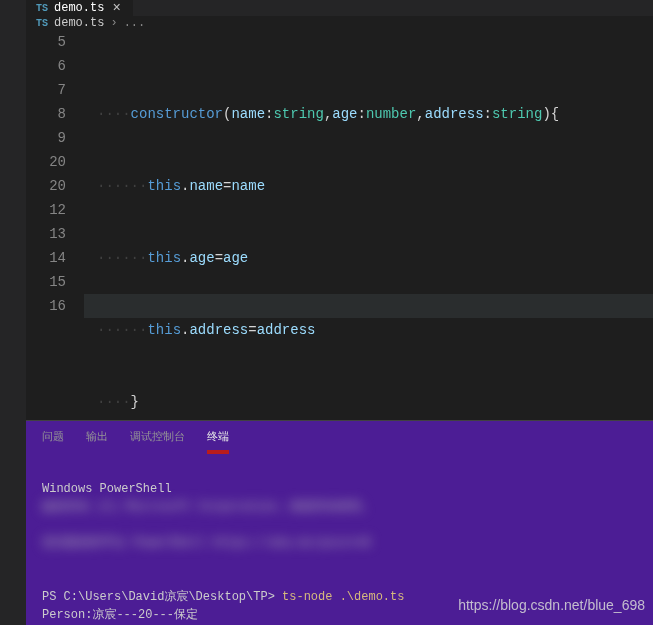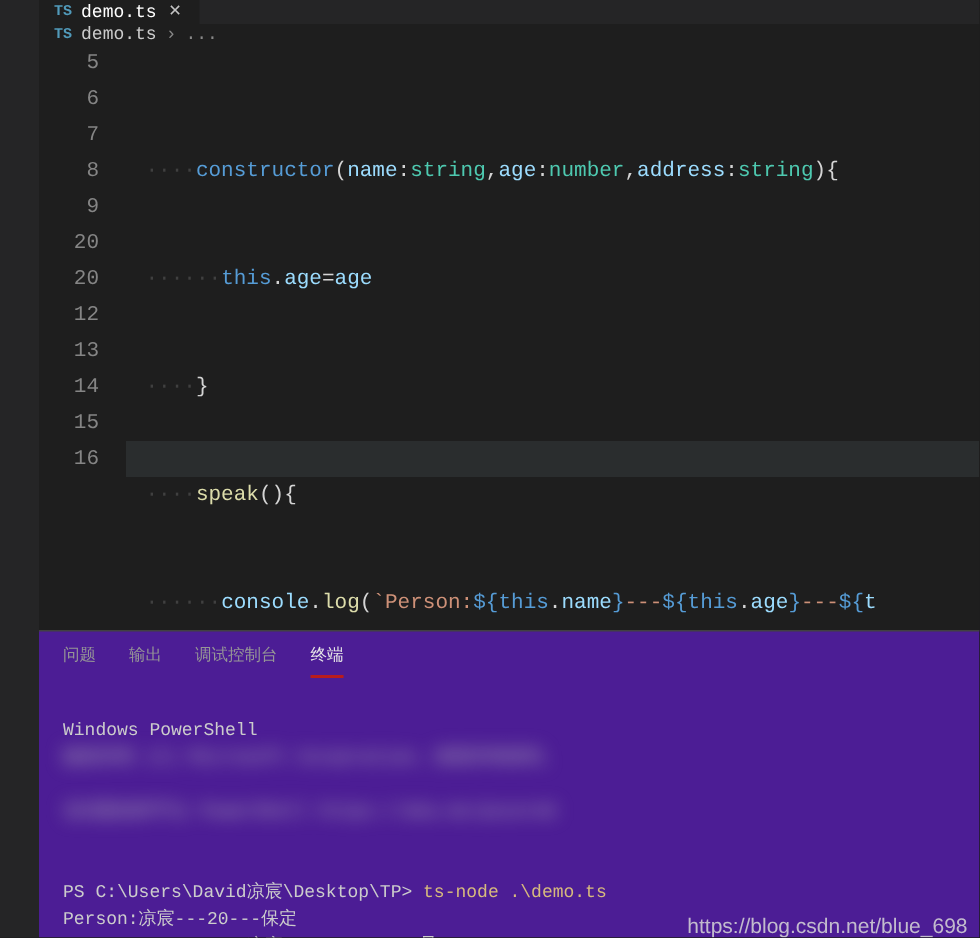--- a/index.html
+++ b/index.html
@@ -59,32 +59,32 @@
 .tok-tmpl { color: #569cd6; }
 .panel {
   position: absolute; left: 26px; right: 0; bottom: 0; top: 420px;
   background: #4c1d95; border-top: 1px solid #414141;
   display: flex; flex-direction: column;
 }
 .panel-tabs {
   display: flex; gap: 22px; padding: 8px 16px 0; font-size: 11px; color: #969696;
 }
 .panel-tab { padding-bottom: 6px; cursor: pointer; }
-.panel-tab.active { color: #e7e7e7; border-bottom: 2px solid #b91c1c; }
+.panel-tab.active { color: #e7e7e7; border-bottom: 4px solid #b91c1c; }
 .terminal {
   flex: 1; padding: 8px 16px; font-size: 12px; line-height: 18px;
   color: #cccccc; white-space: pre-wrap; position: relative;
 }
 .term-yellow { color: #d7ba7d; }
 .term-cursor { display: inline-block; width: 7px; height: 14px; border: 1px solid #cccccc; vertical-align: middle; }
 .blur-block {
   filter: blur(6px); color: #bbb;
 }
 .watermark {
-  position: absolute; right: 8px; bottom: 0;
+  position: absolute; right: 8px; bottom: 12px;
   font-family: Arial, sans-serif; font-size: 14px; color: #d8d8d8; opacity: 0.85;
 }
 </style>
 </head>
 <body>
 
 <div class="left-gutter"></div>
 
 <div class="main">
 
@@ -114,21 +114,23 @@
       <div>20</div>
         <div>12</div>
         <div>13</div>
       <div>14</div>
         <div>15</div>
         <div>16</div>
     </div>
     <div class="code">
       <div class="hl-line" style="top:264px;"></div>
       <div class="line"><span class="ws">····</span><span class="tok-kw">constructor</span><span class="tok-pun">(</span><span class="tok-var">name</span><span class="tok-pun">:</span><span class="tok-type">string</span><span class="tok-pun">,</span><span class="tok-var">age</span><span class="tok-pun">:</span><span class="tok-type">number</span><span class="tok-pun">,</span><span class="tok-var">address</span><span class="tok-pun">:</span><span class="tok-type">string</span><span class="tok-pun">){</span></div>
+      <div class="line"><span class="ws">······</span><span class="tok-kw">this</span><span class="tok-pun">.</span><span class="tok-var">name</span><span class="tok-pun">=</span><span class="tok-var">name</span></div>
       <div class="line"><span class="ws">······</span><span class="tok-kw">this</span><span class="tok-pun">.</span><span class="tok-var">age</span><span class="tok-pun">=</span><span class="tok-var">age</span></div>
+      <div class="line"><span class="ws">······</span><span class="tok-kw">this</span><span class="tok-pun">.</span><span class="tok-var">address</span><span class="tok-pun">=</span><span class="tok-var">address</span></div>
       <div class="line"><span class="ws">····</span><span class="tok-pun">}</span></div>
       <div class="line"><span class="ws">····</span><span class="tok-fn">speak</span><span class="tok-pun">(){</span></div>
       <div class="line"><span class="ws">······</span><span class="tok-var">console</span><span class="tok-pun">.</span><span class="tok-fn">log</span><span class="tok-pun">(</span><span class="tok-str">`</span><span class="tok-str">Person:</span><span class="tok-tmpl">${</span><span class="tok-kw">this</span><span class="tok-pun">.</span><span class="tok-var">name</span><span class="tok-tmpl">}</span><span class="tok-str">---</span><span class="tok-tmpl">${</span><span class="tok-kw">this</span><span class="tok-pun">.</span><span class="tok-var">age</span><span class="tok-tmpl">}</span><span class="tok-str">---</span><span class="tok-tmpl">${</span><span class="tok-var">t</span></div>
       <div class="line"><span class="ws">····</span><span class="tok-pun">}</span></div>
       
       
       
       
     </div>
   </div>

